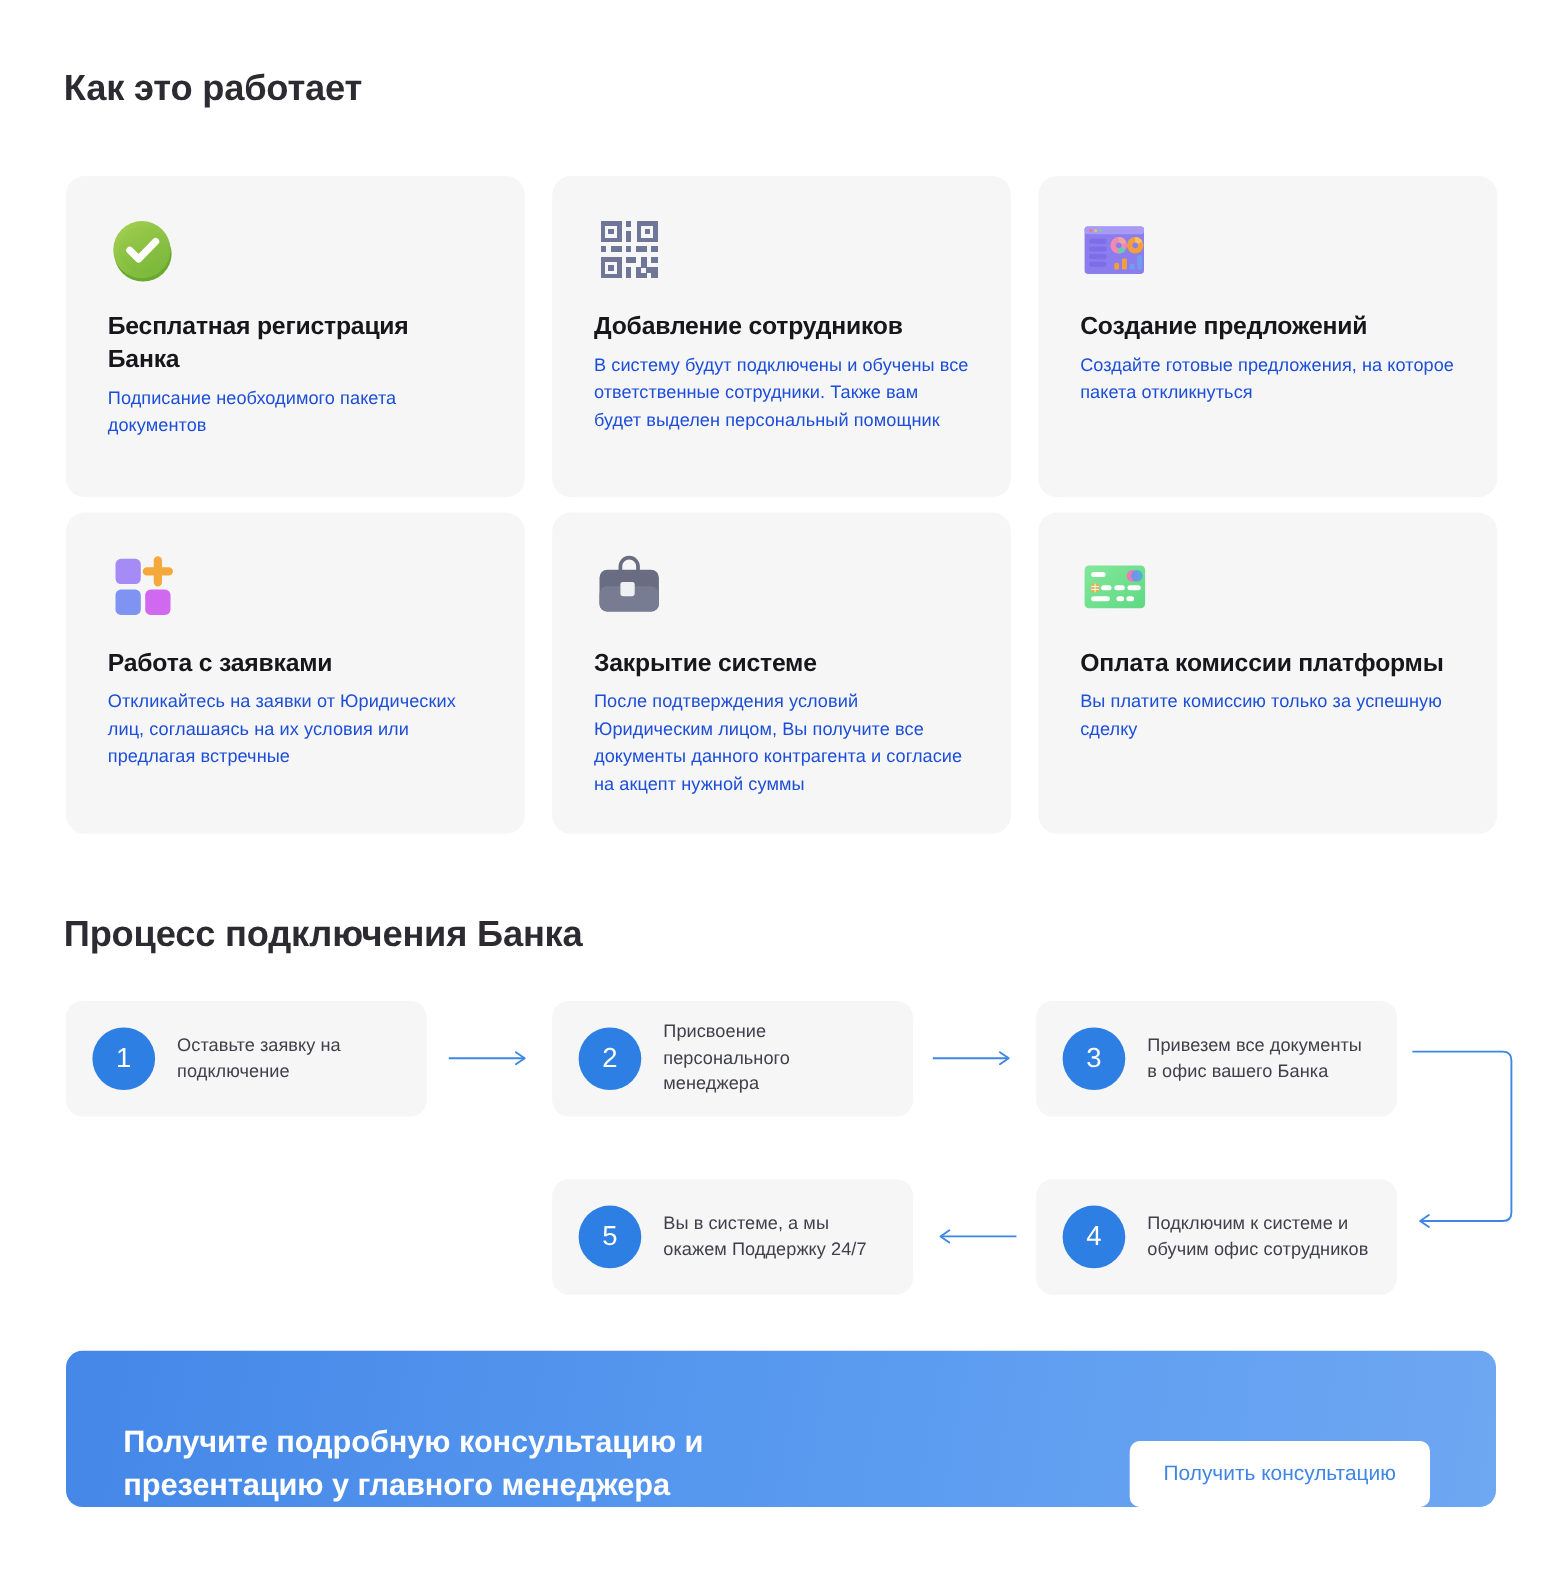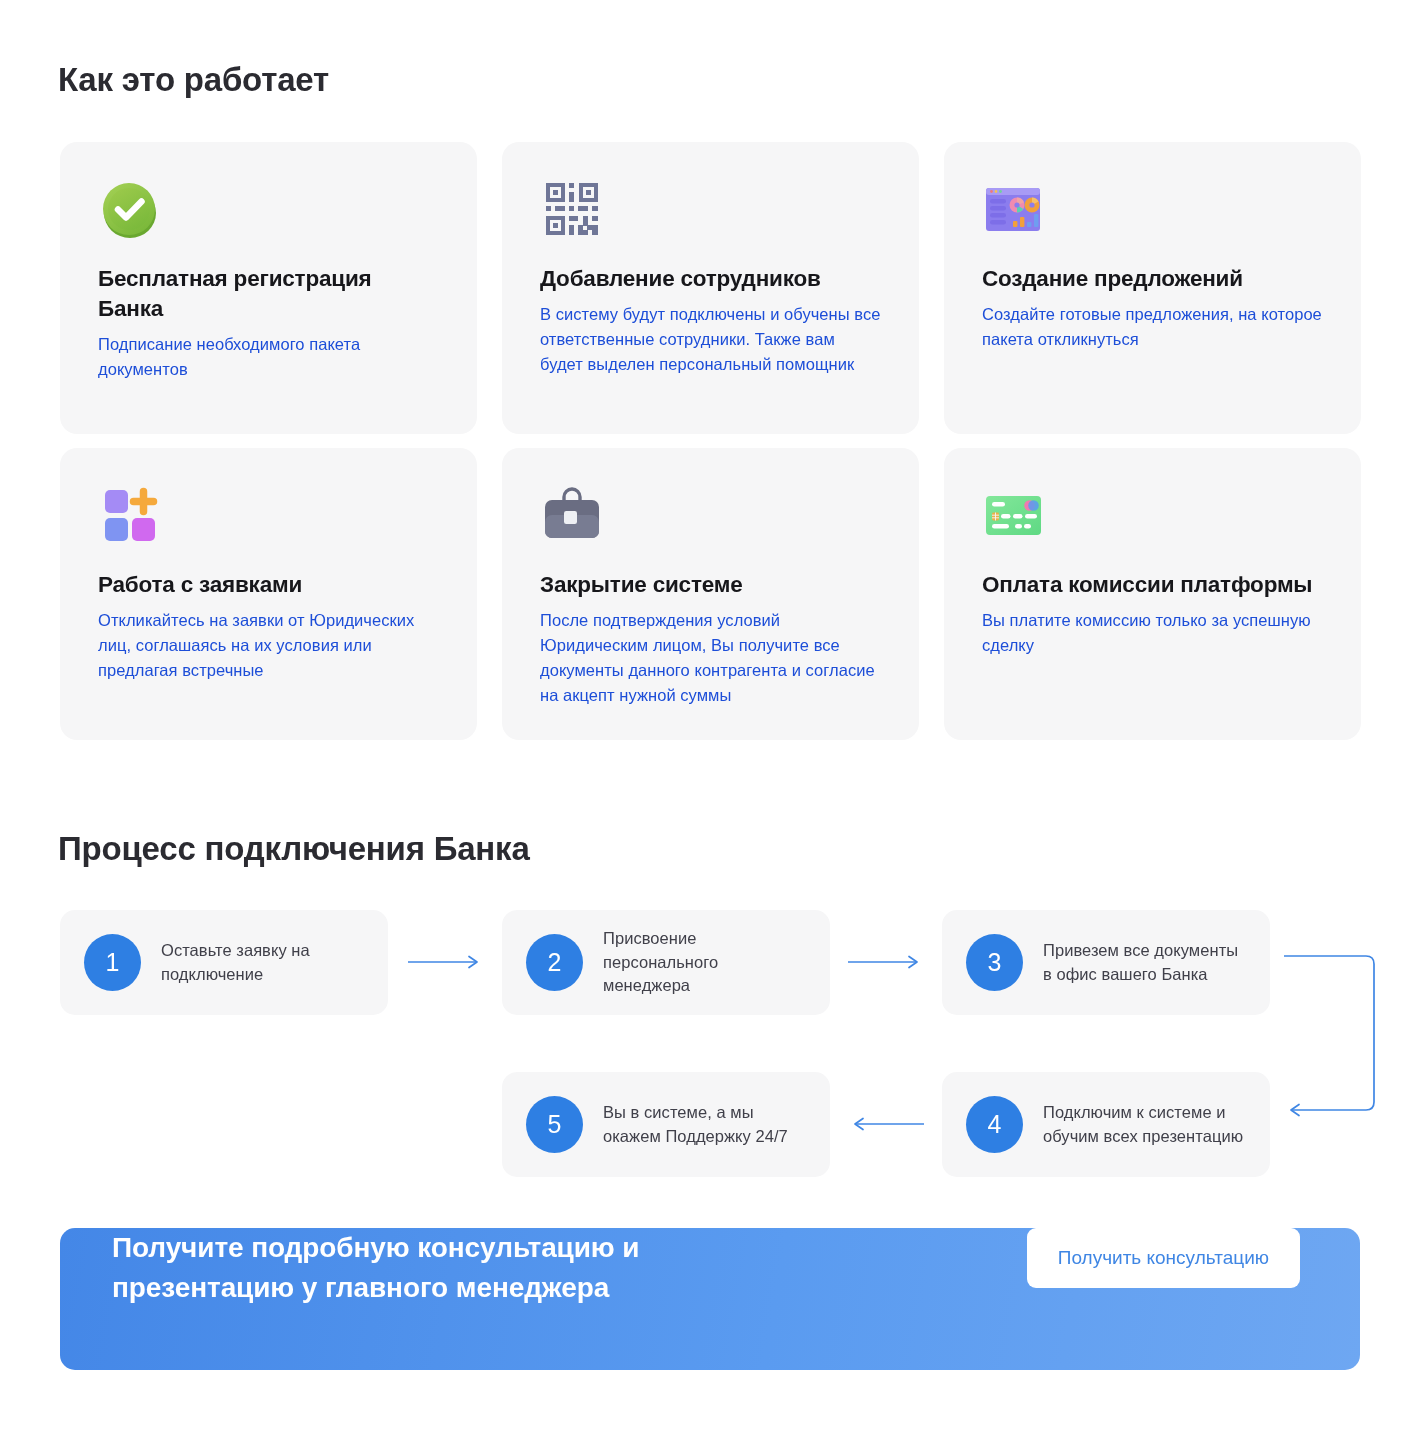--- a/index.html
+++ b/index.html
@@ -30,21 +30,21 @@
     color: #2b2b31;
     letter-spacing: -0.2px;
   }
   #how-title { position: absolute; left: 58px; top: 61px; }
   #process-title { position: absolute; left: 58px; top: 830px; }
 
   
   .cards-grid {
     position: absolute;
     left: 60px;
-    top: 142px;
+    top: 160px;
     width: 1300px;
     display: grid;
     grid-template-columns: 417px 417px 417px;
     grid-auto-rows: 292px;
     column-gap: 25px;
     row-gap: 14px;
   }
   .feature-card {
     background: #f6f6f7;
     border-radius: 17px;
@@ -124,21 +124,21 @@
   
   .cta {
     position: absolute;
     left: 60px;
     top: 1228px;
     width: 1300px;
     height: 142px;
     border-radius: 15px;
     background: linear-gradient(100deg, #4487e7 0%, #5a9bf0 55%, #6ea7f2 100%);
     display: flex;
-    align-items: flex-start;
+    align-items: flex-end;
     justify-content: space-between;
     padding: 0 60px 0 52px;
   }
   .cta-text {
     color: #ffffff;
     font-size: 28px;
     font-weight: 700;
     line-height: 1.42;
     letter-spacing: -0.1px;
     max-width: 700px;
@@ -353,21 +353,21 @@
       <div class="step-text">Привезем все документы в офис вашего Банка</div>
     </div>
 
     <svg class="connector" id="conn-3-4" viewBox="0 0 100 176">
       <path d="M2 8 H84 Q92 8 92 16 V154 Q92 162 84 162 H10" stroke="#3f86e4" stroke-width="1.7" fill="none"></path>
       <path d="M17 156.5 L9 162 L17 167.5" stroke="#3f86e4" stroke-width="1.7" fill="none" stroke-linecap="round" stroke-linejoin="round"></path>
     </svg>
 
     <div class="step-card" id="step-4">
       <div class="step-badge">4</div>
-      <div class="step-text">Подключим к системе и обучим всех презентацию</div>
+      <div class="step-text">Подключим к системе и обучим офис сотрудников</div>
     </div>
 
     <svg class="connector" id="conn-4-5" viewBox="0 0 80 28">
       <path d="M78 14 H10" stroke="#3f86e4" stroke-width="1.7" fill="none"></path>
       <path d="M17 8.5 L9 14 L17 19.5" stroke="#3f86e4" stroke-width="1.7" fill="none" stroke-linecap="round" stroke-linejoin="round"></path>
     </svg>
 
     <div class="step-card" id="step-5">
       <div class="step-badge">5</div>
       <div class="step-text">Вы в системе, а мы окажем Поддержку 24/7</div>

